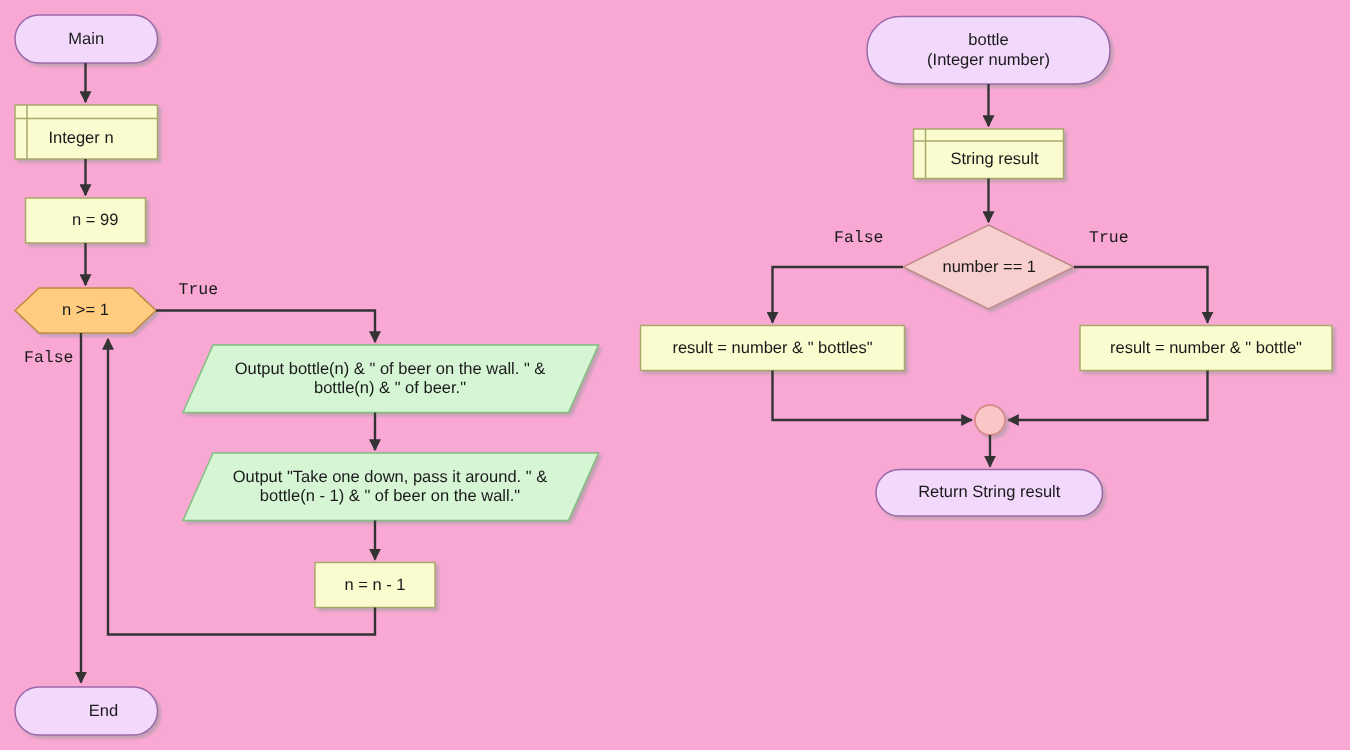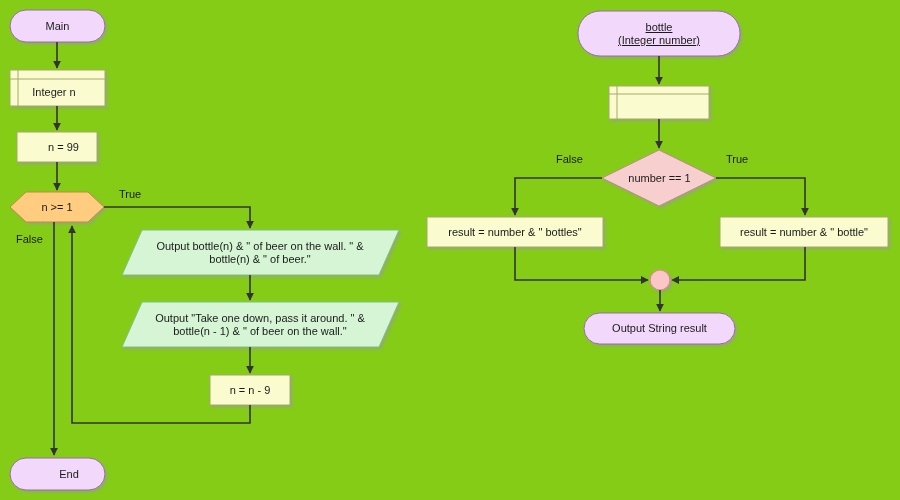--- a/index.html
+++ b/index.html
@@ -7,21 +7,21 @@
     padding: 0;
     background: #ffffff;
   }
   body {
     font-family: "Liberation Sans", sans-serif;
   }
   #canvas {
     position: relative;
     width: 900px;
     height: 500px;
-    background: #84cc16;
+    background: #f9a8d4;
     overflow: hidden;
   }
   #flow-svg {
     position: absolute;
     left: 0;
     top: 0;
     width: 900px;
     height: 500px;
   }
   .node-label {
@@ -32,21 +32,21 @@
     text-align: center;
     font-family: "Liberation Sans", sans-serif;
     font-size: 11px;
     color: #1a1a1a;
     line-height: 13px;
     white-space: pre-line;
     pointer-events: none;
   }
   .edge-label {
     position: absolute;
-    font-family: Liberation Sans, sans-serif;
+    font-family: Liberation Mono, monospace;
     font-size: 11px;
     color: #1a1a1a;
     white-space: nowrap;
     text-align: center;
   }
 </style>
 </head>
 <body>
 
 <div id="canvas">
@@ -141,33 +141,34 @@
   <div class="edge-label" style="left:119px; top:188px;">True</div>
 
   <div class="edge-label" style="left:16px; top:233px;">False</div>
 
   <div class="node-label" style="left:130px; top:230px; width:260px; height:45px;">Output bottle(n) &amp; " of beer on the wall. " &amp;
 bottle(n) &amp; " of beer."</div>
 
   <div class="node-label" style="left:130px; top:302px; width:260px; height:45px;">Output "Take one down, pass it around. " &amp;
 bottle(n - 1) &amp; " of beer on the wall."</div>
 
-  <div class="node-label" style="left:210px; top:375px; width:80px; height:30px;">n = n - 9</div>
+  <div class="node-label" style="left:210px; top:375px; width:80px; height:30px;">n = n - 1</div>
 
   <div class="node-label" style="left:10px; top:458px; width:118px; height:32px;">End</div>
 
-  <div class="node-label" style="left:578px; top:11px; width:162px; height:45px;text-decoration:underline;">bottle
+  <div class="node-label" style="left:578px; top:11px; width:162px; height:45px;">bottle
 (Integer number)</div>
 
+  <div class="node-label" style="left:617px; top:94px; width:92px; height:25px;">String result</div>
 
   <div class="node-label" style="left:604px; top:165px; width:111px; height:26px;text-align:right;">number == 1</div>
 
   <div class="edge-label" style="left:556px; top:153px;">False</div>
 
   <div class="edge-label" style="left:726px; top:153px;">True</div>
 
   <div class="node-label" style="left:427px; top:217px; width:176px; height:30px;">result = number &amp; " bottles"</div>
 
   <div class="node-label" style="left:720px; top:217px; width:168px; height:30px;">result = number &amp; " bottle"</div>
 
-  <div class="node-label" style="left:584px; top:313px; width:151px; height:31px;">Output String result</div>
+  <div class="node-label" style="left:584px; top:313px; width:151px; height:31px;">Return String result</div>
 
 </div>
 
 </body></html>

